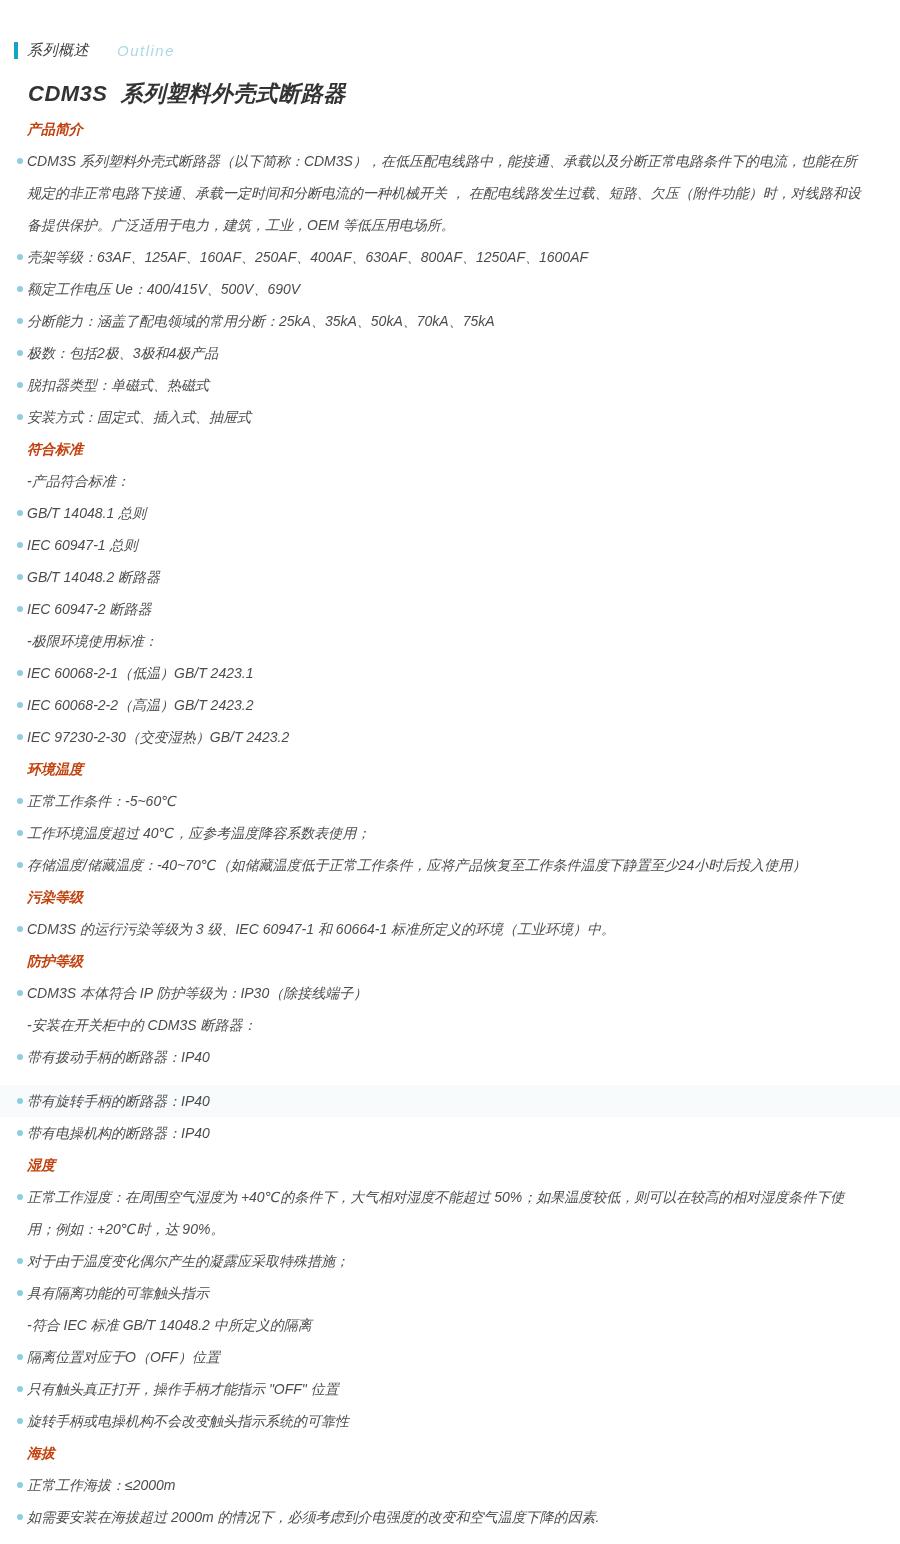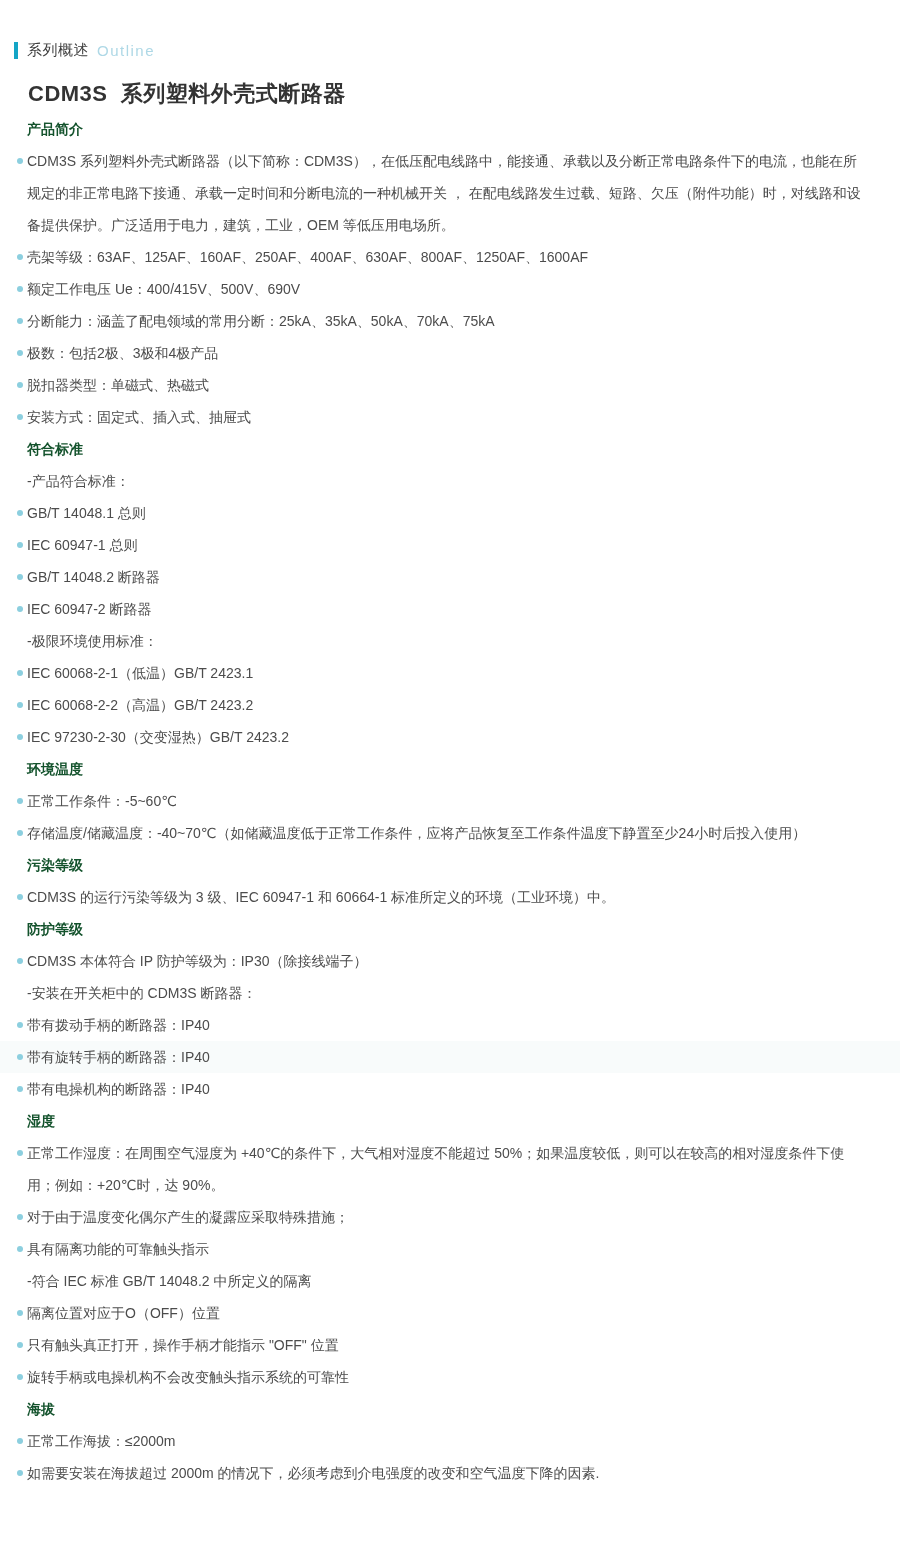--- a/index.html
+++ b/index.html
@@ -8,20 +8,21 @@
     background: #ffffff;
     width: 900px;
     font-family: "Liberation Sans", "DejaVu Sans", sans-serif;
   }
   .page {
     position: relative;
     width: 900px;
     height: 1544px;
     background: #ffffff;
     overflow: hidden;
+    font-style: italic;
   }
   .section-header {
     margin: 41px 0 0 14px;
     display: flex;
     align-items: center;
     height: 18px;
   }
   .accent-bar {
     display: inline-block;
     width: 4px;
@@ -30,21 +31,21 @@
     margin-right: 9px;
   }
   .zh-label {
     font-size: 15px;
     color: #3d3d3d;
     letter-spacing: 0.5px;
   }
   .en-label {
     font-size: 15px;
     color: var(--accent-light, #aed8e6);
-    margin-left: 8px;
+    margin-left: 28px;
     letter-spacing: 1.5px;
   }
   .doc-title {
     margin: 20px 0 0 28px;
     font-size: 22px;
     font-weight: 700;
     color: #333333;
     letter-spacing: 0.5px;
     white-space: pre;
   }
@@ -55,24 +56,25 @@
     line-height: 32px;
     color: #4c4c4c;
   }
   .row {
     position: relative;
     margin: 0 -35px 0 -27px;
     padding: 0 35px 0 27px;
   }
   .row.heading {
     font-weight: 700;
-    color: #14532d;
+    color: #c2410c;
   }
   .row.hl {
     background: var(--row-highlight, #f8fbfb);
+    margin-top: 12px;
   }
   .dot {
     position: absolute;
     left: 17px;
     top: 13px;
     width: 6px;
     height: 6px;
     border-radius: 50%;
     background: var(--bullet, #8ccfdf);
   }
@@ -101,20 +103,21 @@
       <div class="row bullet"><span class="dot"></span><span class="txt">GB/T 14048.1 总则</span></div>
       <div class="row bullet"><span class="dot"></span><span class="txt">IEC 60947-1 总则</span></div>
       <div class="row bullet"><span class="dot"></span><span class="txt">GB/T 14048.2 断路器</span></div>
       <div class="row bullet"><span class="dot"></span><span class="txt">IEC 60947-2 断路器</span></div>
       <div class="row dash"><span class="txt">-极限环境使用标准：</span></div>
       <div class="row bullet"><span class="dot"></span><span class="txt">IEC 60068-2-1（低温）GB/T 2423.1</span></div>
       <div class="row bullet"><span class="dot"></span><span class="txt">IEC 60068-2-2（高温）GB/T 2423.2</span></div>
       <div class="row bullet"><span class="dot"></span><span class="txt">IEC 97230-2-30（交变湿热）GB/T 2423.2</span></div>
       <div class="row heading"><span class="txt">环境温度</span></div>
       <div class="row bullet"><span class="dot"></span><span class="txt">正常工作条件：-5~60℃</span></div>
+      <div class="row bullet"><span class="dot"></span><span class="txt">工作环境温度超过 40℃，应参考温度降容系数表使用；</span></div>
       <div class="row bullet"><span class="dot"></span><span class="txt">存储温度/储藏温度：-40~70℃（如储藏温度低于正常工作条件，应将产品恢复至工作条件温度下静置至少24小时后投入使用）</span></div>
       <div class="row heading"><span class="txt">污染等级</span></div>
       <div class="row bullet"><span class="dot"></span><span class="txt">CDM3S 的运行污染等级为 3 级、IEC 60947-1 和 60664-1 标准所定义的环境（工业环境）中。</span></div>
       <div class="row heading"><span class="txt">防护等级</span></div>
       <div class="row bullet"><span class="dot"></span><span class="txt">CDM3S 本体符合 IP 防护等级为：IP30（除接线端子）</span></div>
       <div class="row dash"><span class="txt">-安装在开关柜中的 CDM3S 断路器：</span></div>
       <div class="row bullet"><span class="dot"></span><span class="txt">带有拨动手柄的断路器：IP40</span></div>
       <div class="row bullet hl"><span class="dot"></span><span class="txt">带有旋转手柄的断路器：IP40</span></div>
       <div class="row bullet"><span class="dot"></span><span class="txt">带有电操机构的断路器：IP40</span></div>
       <div class="row heading"><span class="txt">湿度</span></div>

